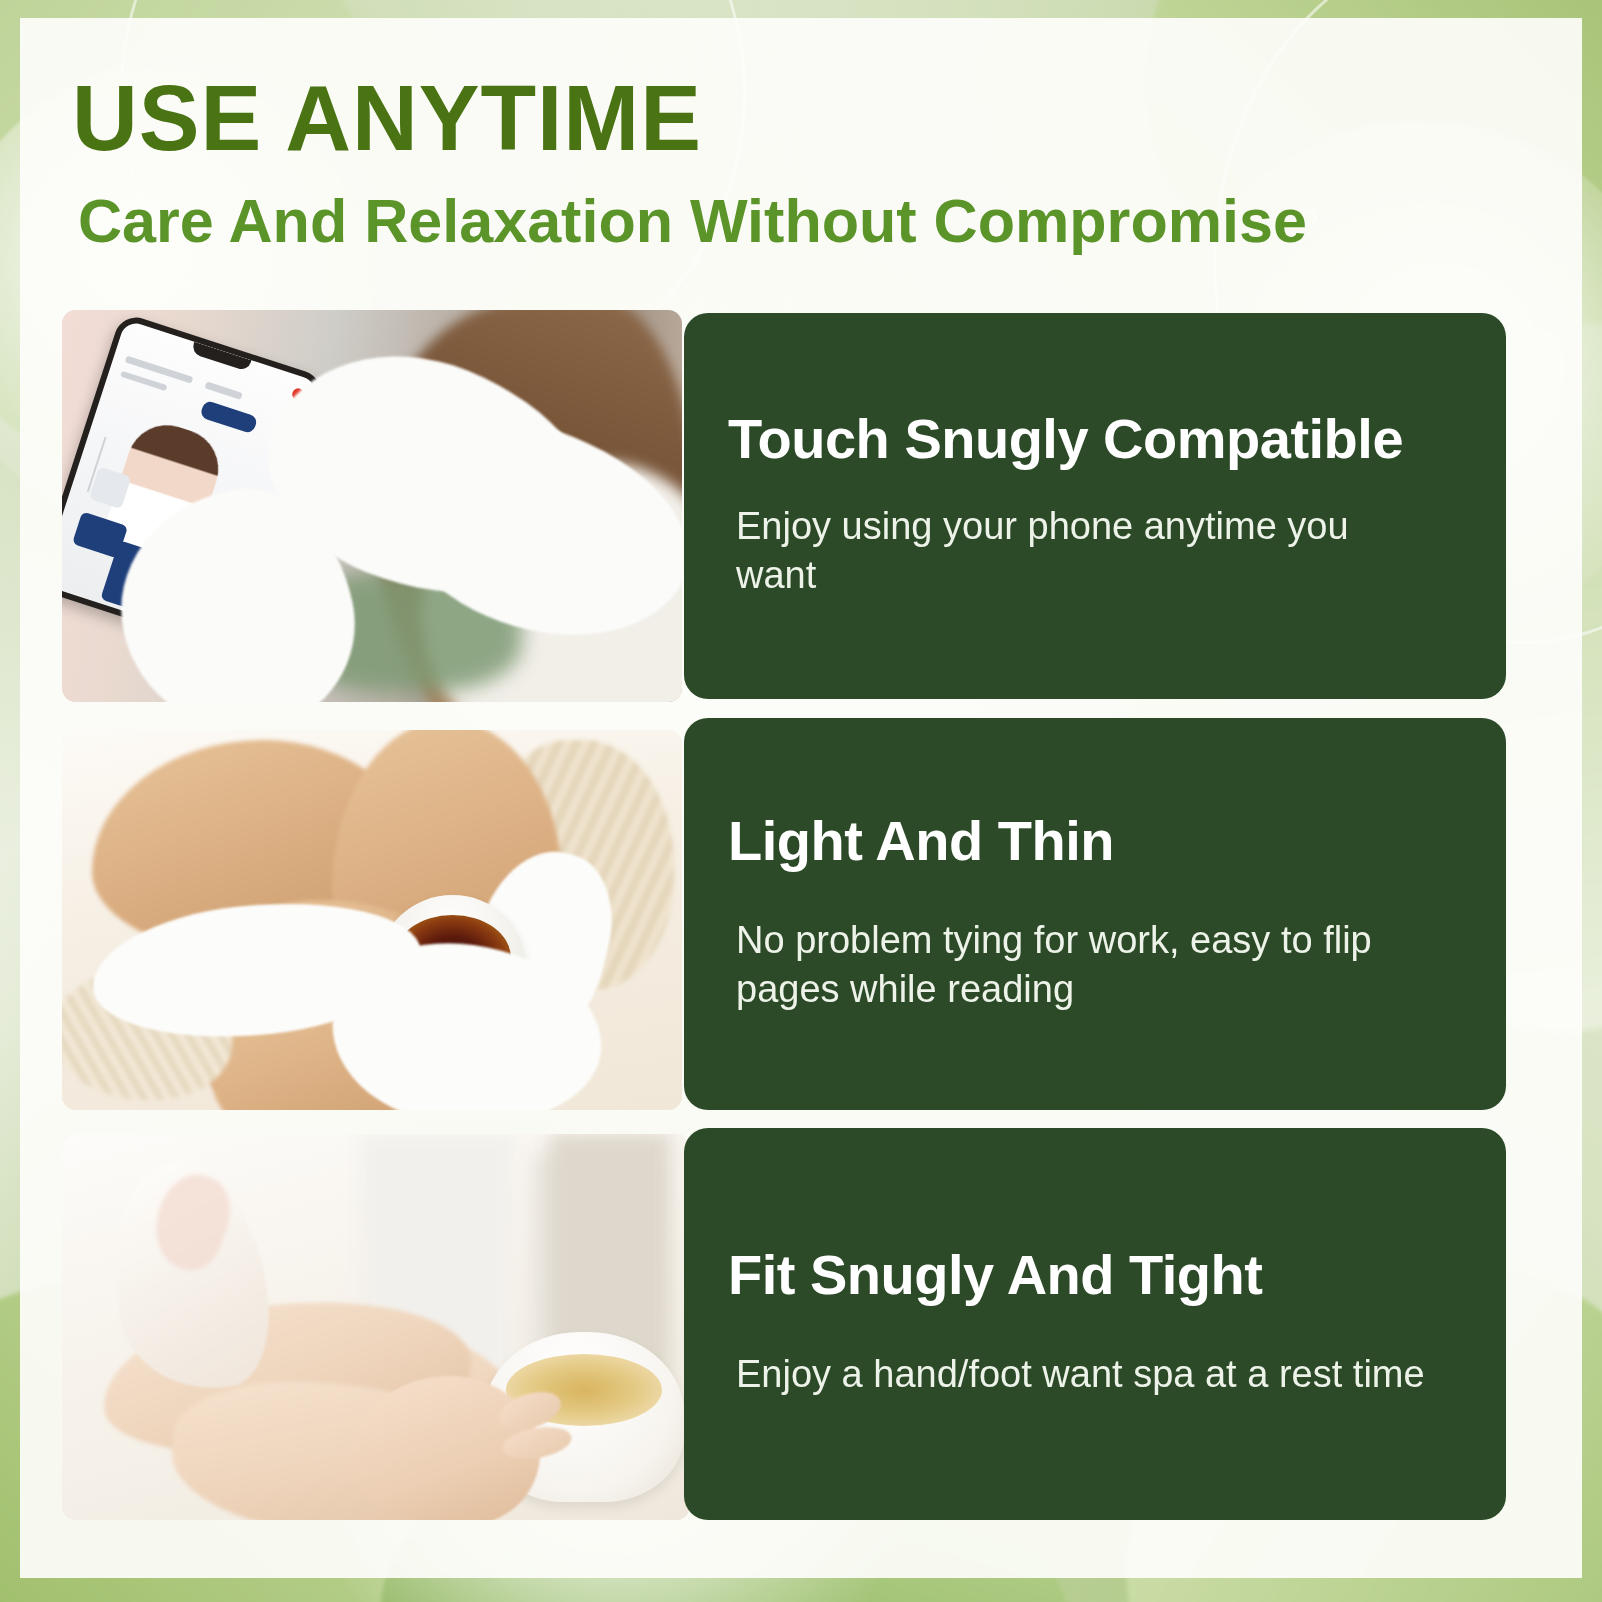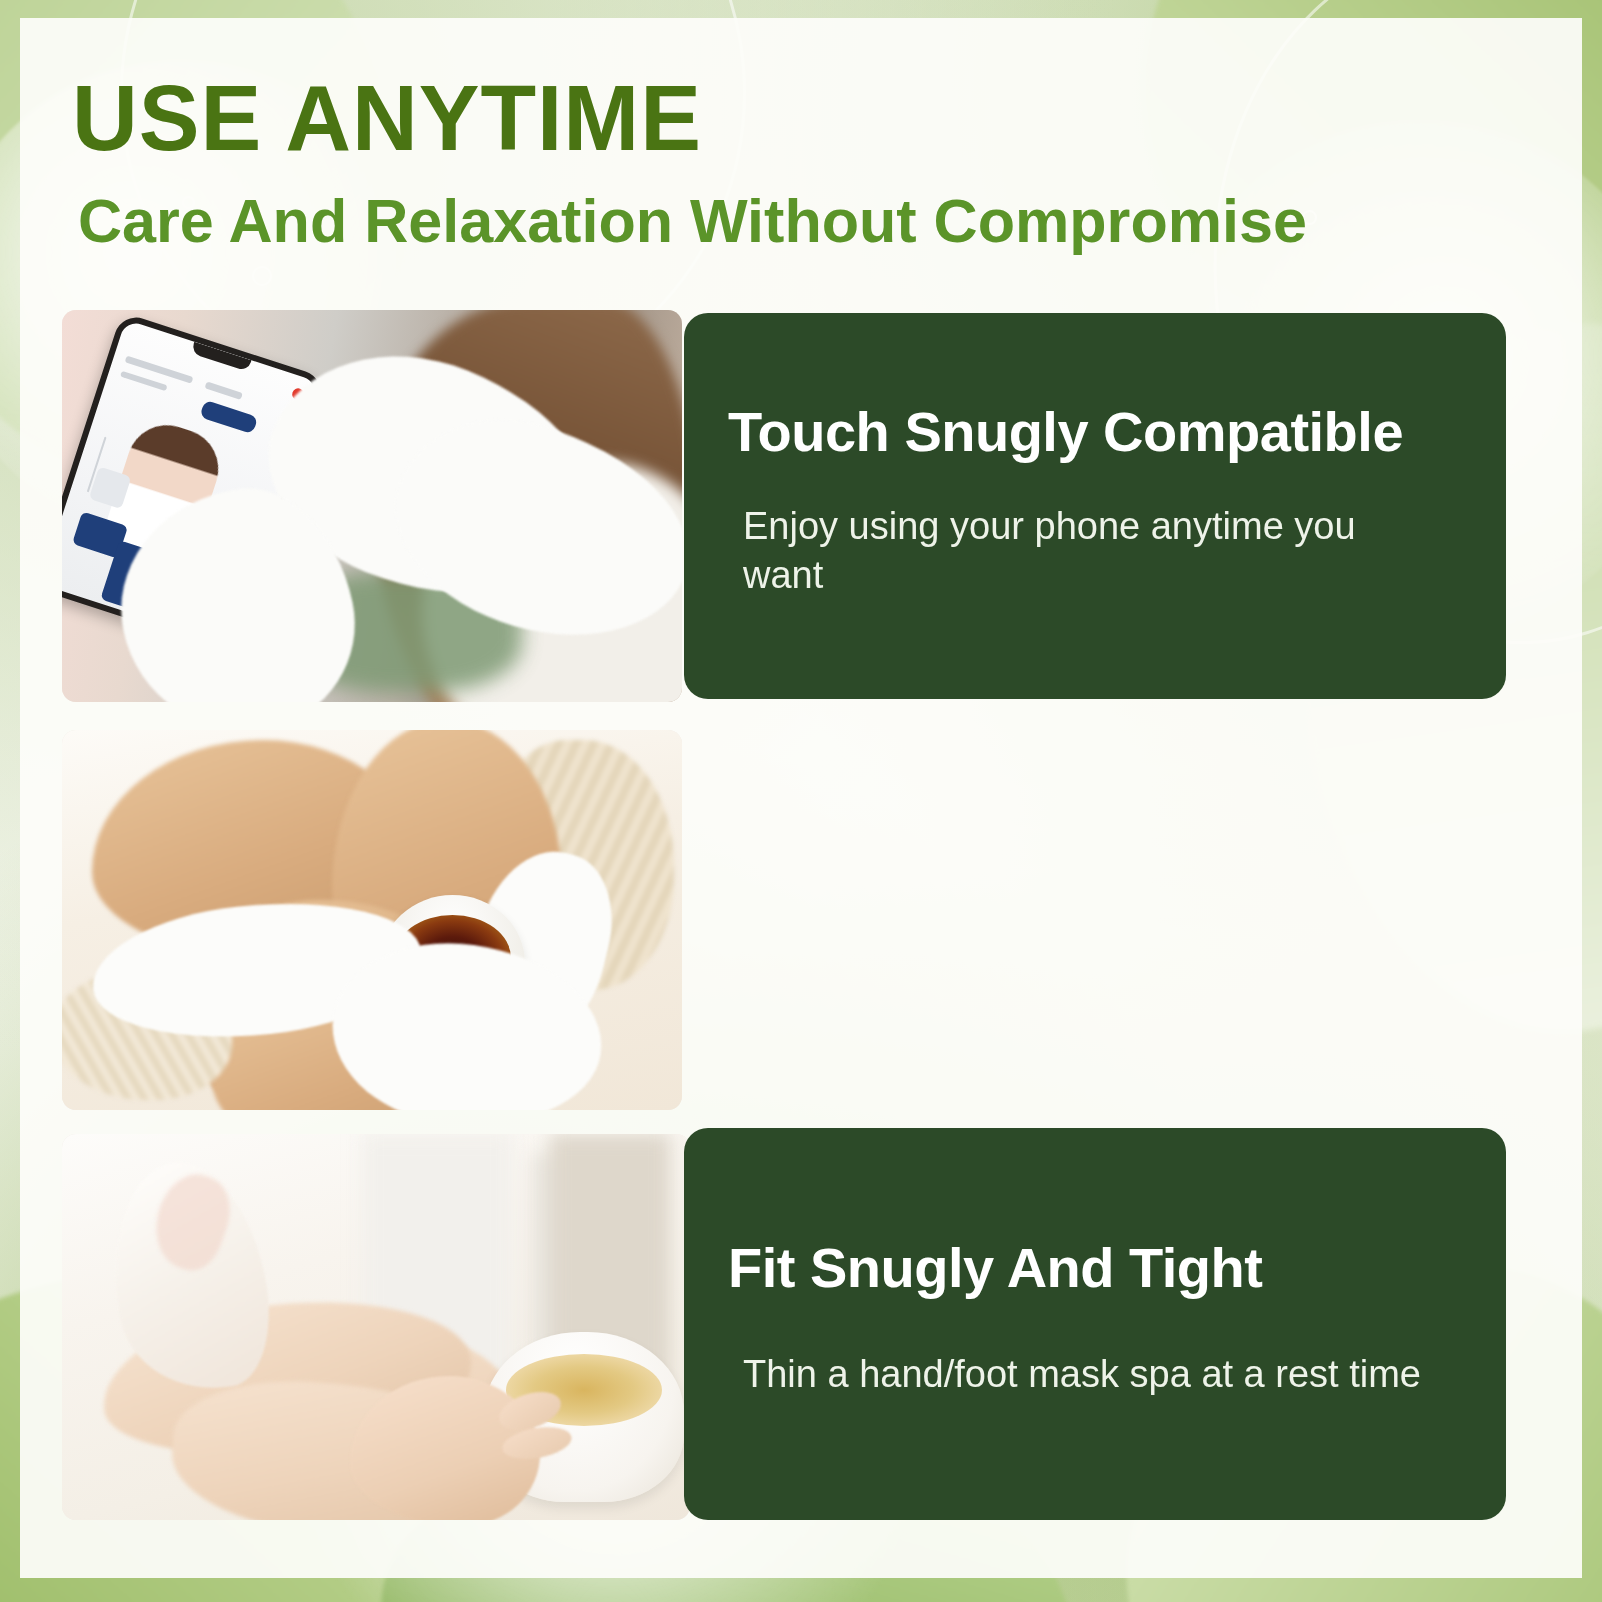--- a/index.html
+++ b/index.html
@@ -127,21 +127,21 @@
     line-height: 1.2;
     margin: 0 0 22px 0;
     letter-spacing: -0.5px;
   }
   .card-title.tight { margin-bottom: 34px; }
   .card-desc {
     color: #eef3e9;
     font-size: 38px;
     font-weight: normal;
     line-height: 1.28;
-    margin: 15px;
+    margin: 8px;
     max-width: 700px;
   }
 
   
   .ph { position: absolute; inset: 0; }
 
   
   .p1-bg {
     position: absolute; inset: 0;
     background:
@@ -351,20 +351,24 @@
         <div class="p2-knit2"></div>
         <div class="p2-glove p2-g3"></div>
         <div class="p2-cup">
           <div class="p2-tea"></div>
         </div>
         <div class="p2-glove p2-g1"></div>
         <div class="p2-glove p2-g2"></div>
       </div>
     </div>
 
+    <div class="card" style="top:0; height:392px;">
+      <div class="card-title tight">Light And Thin</div>
+      <div class="card-desc">No problem tying for work, easy to flip pages while reading</div>
+    </div>
   </div>
 
   <div class="row" style="top:1128px; height:392px;">
     <div class="photo" style="top:6px; height:386px; width:628px;">
       <div class="ph">
         <div class="p3-bg"></div>
         <div class="p3-blur p3-win1"></div>
         <div class="p3-blur p3-win2"></div>
         <div class="p3-blur p3-win3"></div>
         <div class="p3-leg p3-thigh"></div>
@@ -376,17 +380,17 @@
           <div class="p3-cuptea"></div>
         </div>
         <div class="p3-hand"></div>
         <div class="p3-finger" style="right:128px; bottom:92px; width:64px; height:34px; transform:rotate(-18deg);"></div>
         <div class="p3-finger" style="right:118px; bottom:62px; width:70px; height:30px; transform:rotate(-10deg);"></div>
       </div>
     </div>
 
     <div class="card" style="top:0; height:392px;">
       <div class="card-title tight">Fit Snugly And Tight</div>
-      <div class="card-desc">Thin a hand/foot mask spa at a rest time</div>
+      <div class="card-desc">Enjoy a hand/foot want spa at a rest time</div>
     </div>
   </div>
 
 </div>
 
 </body></html>

